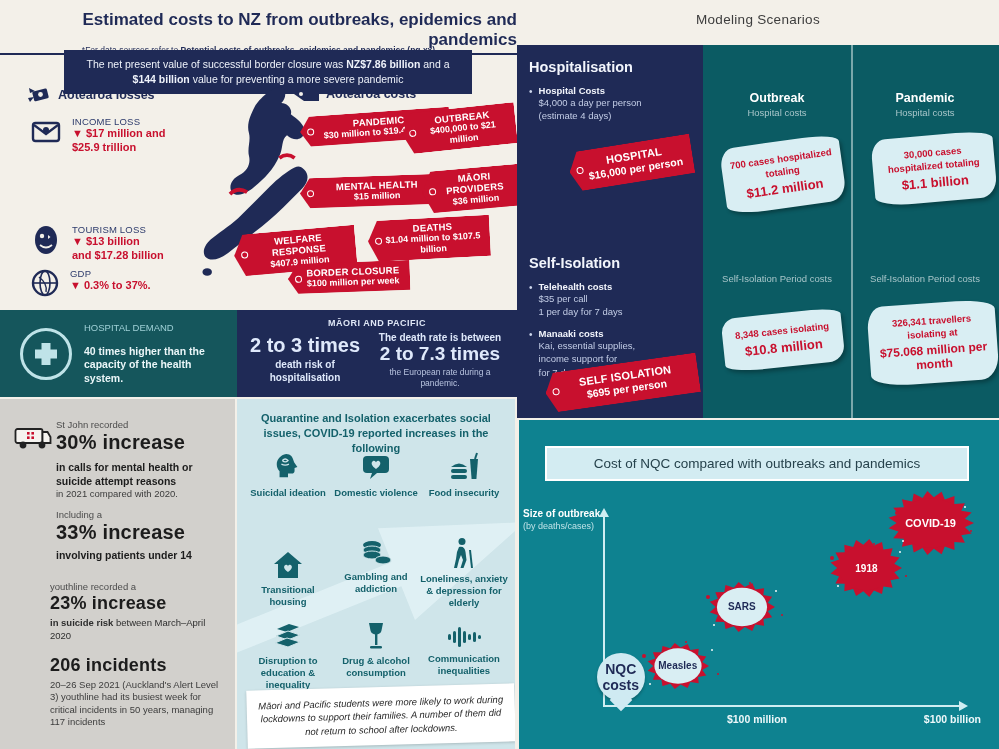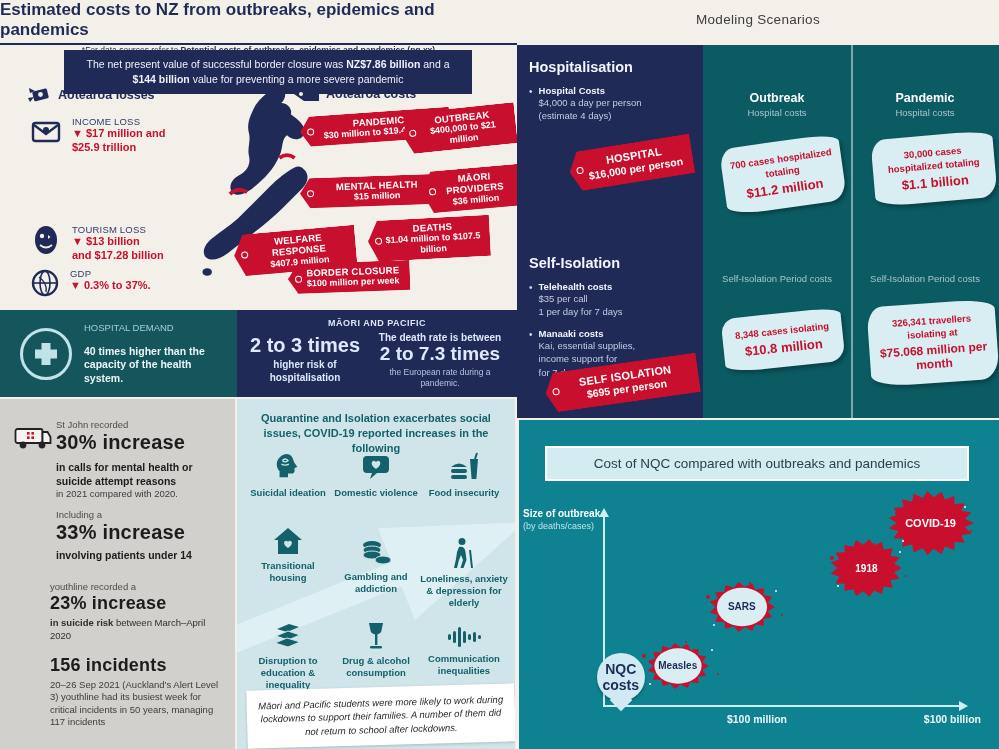--- a/index.html
+++ b/index.html
@@ -3,21 +3,21 @@
 <meta charset="utf-8">
 <style>
   html,body{margin:0;padding:0;background:#f3f0e9;}
   .canvas{position:relative;width:999px;height:749px;background:#f3f0e9;overflow:hidden;
           font-family:"Liberation Sans",sans-serif;color:#1f2a56;}
   
   .abs{position:absolute;}
   b,.b{font-weight:bold;}
   svg{display:block;}
   
-  .tl-title{position:absolute;left:0;top:0;width:517px;text-align:left;}
+  .tl-title{position:absolute;left:0;top:10px;width:517px;text-align:right;}
   .tl-title span{display:inline-block;font-size:17px;font-weight:bold;color:#1f2a56;
                  border-bottom:2px solid #1f2a56;padding-bottom:3px;}
   .src-note{position:absolute;left:0;top:36px;width:517px;text-align:center;font-size:8.5px;color:#1f2a56;}
   .banner{position:absolute;left:64px;top:50px;width:388px;background:#1f2a56;color:#eef2fa;
           font-size:10.5px;text-align:center;padding:7px 10px;line-height:1.45;}
   .legend{position:absolute;display:flex;align-items:center;gap:6px;font-size:12.5px;font-weight:bold;color:#1f2a56;}
   .stat{position:absolute;display:flex;gap:10px;}
   .stat-title{font-size:9.5px;color:#2c3a6b;letter-spacing:.2px;}
   .stat-red{font-size:11px;font-weight:bold;color:#c8102e;line-height:1.25;}
   .stat-dark{font-size:10.5px;color:#20305e;line-height:1.3;}
@@ -247,21 +247,21 @@
     <div class="plus-circle"></div>
     <div class="hd-text">
       <div class="hd-title">HOSPITAL DEMAND</div>
       <div class="hd-body">40 times higher than the capacity of the health system.</div>
     </div>
   </div>
   <div class="maori-box">
     <div class="mp-header">MĀORI AND PACIFIC</div>
     <div class="mp-left">
       <div class="mp-big">2 to 3 times</div>
-      <div class="mp-sub">higher risk of hospitalisation</div>
+      <div class="mp-sub">death risk of hospitalisation</div>
     </div>
     <div class="mp-right">
       <div class="mp-pre">The death rate is between</div>
       <div class="mp-big" style="font-size:19px;">2 to 7.3 times</div>
       <div class="mp-post">the European rate during a pandemic.</div>
     </div>
   </div>
 
   <div class="gray-panel">
     <svg class="abs" style="left:14px;top:22px;" width="38" height="30" viewBox="0 0 38 30">
@@ -277,21 +277,21 @@
     <div class="abs gp-big" style="left:56px;top:32px;">30% increase</div>
     <div class="abs gp-bold" style="left:56px;top:62px;width:155px;">in calls for mental health or suicide attempt reasons</div>
     <div class="abs gp-reg" style="left:56px;top:89px;width:160px;">in 2021 compared with 2020.</div>
     <div class="abs gp-small" style="left:56px;top:110px;">Including a</div>
     <div class="abs gp-big" style="left:56px;top:122px;">33% increase</div>
     <div class="abs gp-bold" style="left:56px;top:150px;width:165px;">involving patients under 14</div>
 
     <div class="abs gp-small" style="left:50px;top:182px;">youthline recorded a</div>
     <div class="abs gp-big" style="left:50px;top:194px;font-size:18px;">23% increase</div>
     <div class="abs" style="left:50px;top:218px;width:170px;font-size:9.5px;line-height:1.35;color:#2e2e2e;"><b>in suicide risk</b><span> between March–April 2020</span></div>
-    <div class="abs gp-big" style="left:50px;top:256px;font-size:18px;">156 incidents</div>
+    <div class="abs gp-big" style="left:50px;top:256px;font-size:18px;">206 incidents</div>
     <div class="abs gp-reg" style="left:50px;top:280px;width:172px;">20–26 Sep 2021 (Auckland's Alert Level 3) youthline had its busiest week for critical incidents in 50 years, managing 117 incidents</div>
   </div>
 
   <div class="quar-panel">
     <div class="quar-arrow"></div>
     <div class="quar-title">Quarantine and Isolation exacerbates social issues, COVID-19 reported increases in the following</div>
 
     <div class="quar-cell" style="left:6px;top:52px;">
       <svg width="30" height="32" viewBox="0 0 32 32">
         <path d="M14 2 C8 3 4 8 4 13 c0 3 1 5.5 3 7.5 V27 h9 v-4 h4 c2 0 3-1 3-3 v-3 l3-1 -3.5-5 C21 5 19 2 14 2 Z" fill="#14616b"></path>
@@ -311,21 +311,21 @@
       <svg width="32" height="32" viewBox="0 0 32 32">
         <path d="M22 8 h8 l-1.6 20 h-4.8 Z" fill="#14616b"></path>
         <line x1="27" y1="8" x2="29" y2="2" stroke="#14616b" stroke-width="2"></line>
         <path d="M3 16 q8 -7 16 0 Z" fill="#14616b"></path>
         <rect x="3" y="18" width="16" height="4" rx="2" fill="#14616b"></rect>
         <rect x="3" y="24" width="16" height="4" rx="2" fill="#14616b"></rect>
       </svg>
       <div class="quar-label">Food insecurity</div>
     </div>
 
-    <div class="quar-cell" style="left:6px;top:127px;">
+    <div class="quar-cell" style="left:6px;top:151px;">
       <svg width="32" height="30" viewBox="0 0 32 30">
         <path d="M16 2 L30 14 H26 V28 H6 V14 H2 Z" fill="#14616b"></path>
         <path d="M16 22 c-4-2.6 -5-5.6 -2.6-7 1.5-.9 2.6.5 2.6 1.4 0-.9 1.1-2.3 2.6-1.4 2.4 1.4 1.4 4.4 -2.6 7Z" fill="#cfe5ea"></path>
       </svg>
       <div class="quar-label">Transitional housing</div>
     </div>
     <div class="quar-cell" style="left:94px;top:140px;">
       <svg width="34" height="28" viewBox="0 0 34 28">
         <ellipse cx="13" cy="6" rx="9" ry="4" fill="#14616b"></ellipse>
         <ellipse cx="13" cy="11" rx="9" ry="4" fill="#14616b" stroke="#cfe5ea" stroke-width="1"></ellipse>

